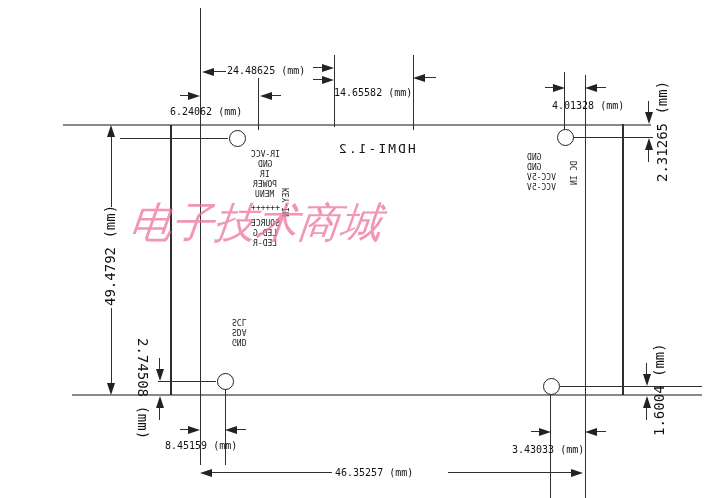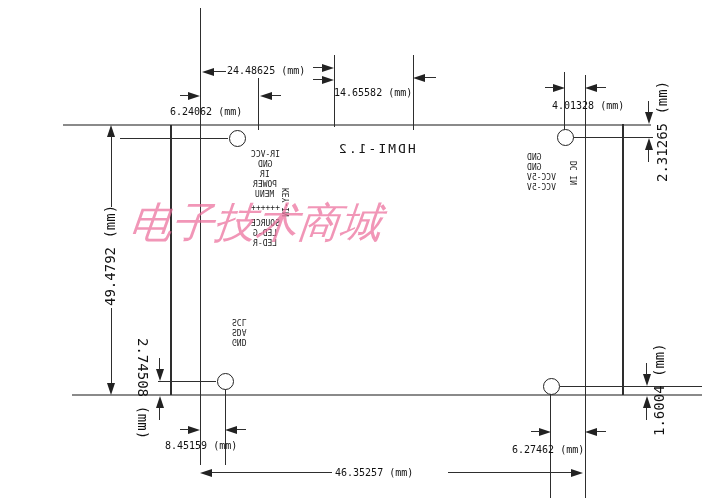--- a/index.html
+++ b/index.html
@@ -118,21 +118,21 @@
     <i class="aL" style="left:225px;top:426px;"></i>
     <i class="ln" style="left:237px;top:429px;width:9px;height:1px;"></i>
     <span class="dimtxt" style="left:165px;top:439px;">8.45159 (mm)</span>
   </div>
 
   <div>
     <i class="aR" style="left:539px;top:428px;"></i>
     <i class="ln" style="left:531px;top:431px;width:9px;height:1px;"></i>
     <i class="aL" style="left:585px;top:428px;"></i>
     <i class="ln" style="left:597px;top:431px;width:9px;height:1px;"></i>
-    <span class="dimtxt" style="left:512px;top:443px;">6.27462 (mm)</span>
+    <span class="dimtxt" style="left:512px;top:443px;">3.43033 (mm)</span>
   </div>
 
   <div>
     <i class="aD" style="left:643px;top:374px;"></i>
     <i class="ln" style="left:646px;top:363px;width:1px;height:12px;"></i>
     <i class="aU" style="left:643px;top:396px;"></i>
     <i class="ln" style="left:646px;top:408px;width:1px;height:12px;"></i>
     <span class="vtxt rot-ccw" style="left:652px;top:436px;">1.6004 (mm)</span>
   </div>
 

